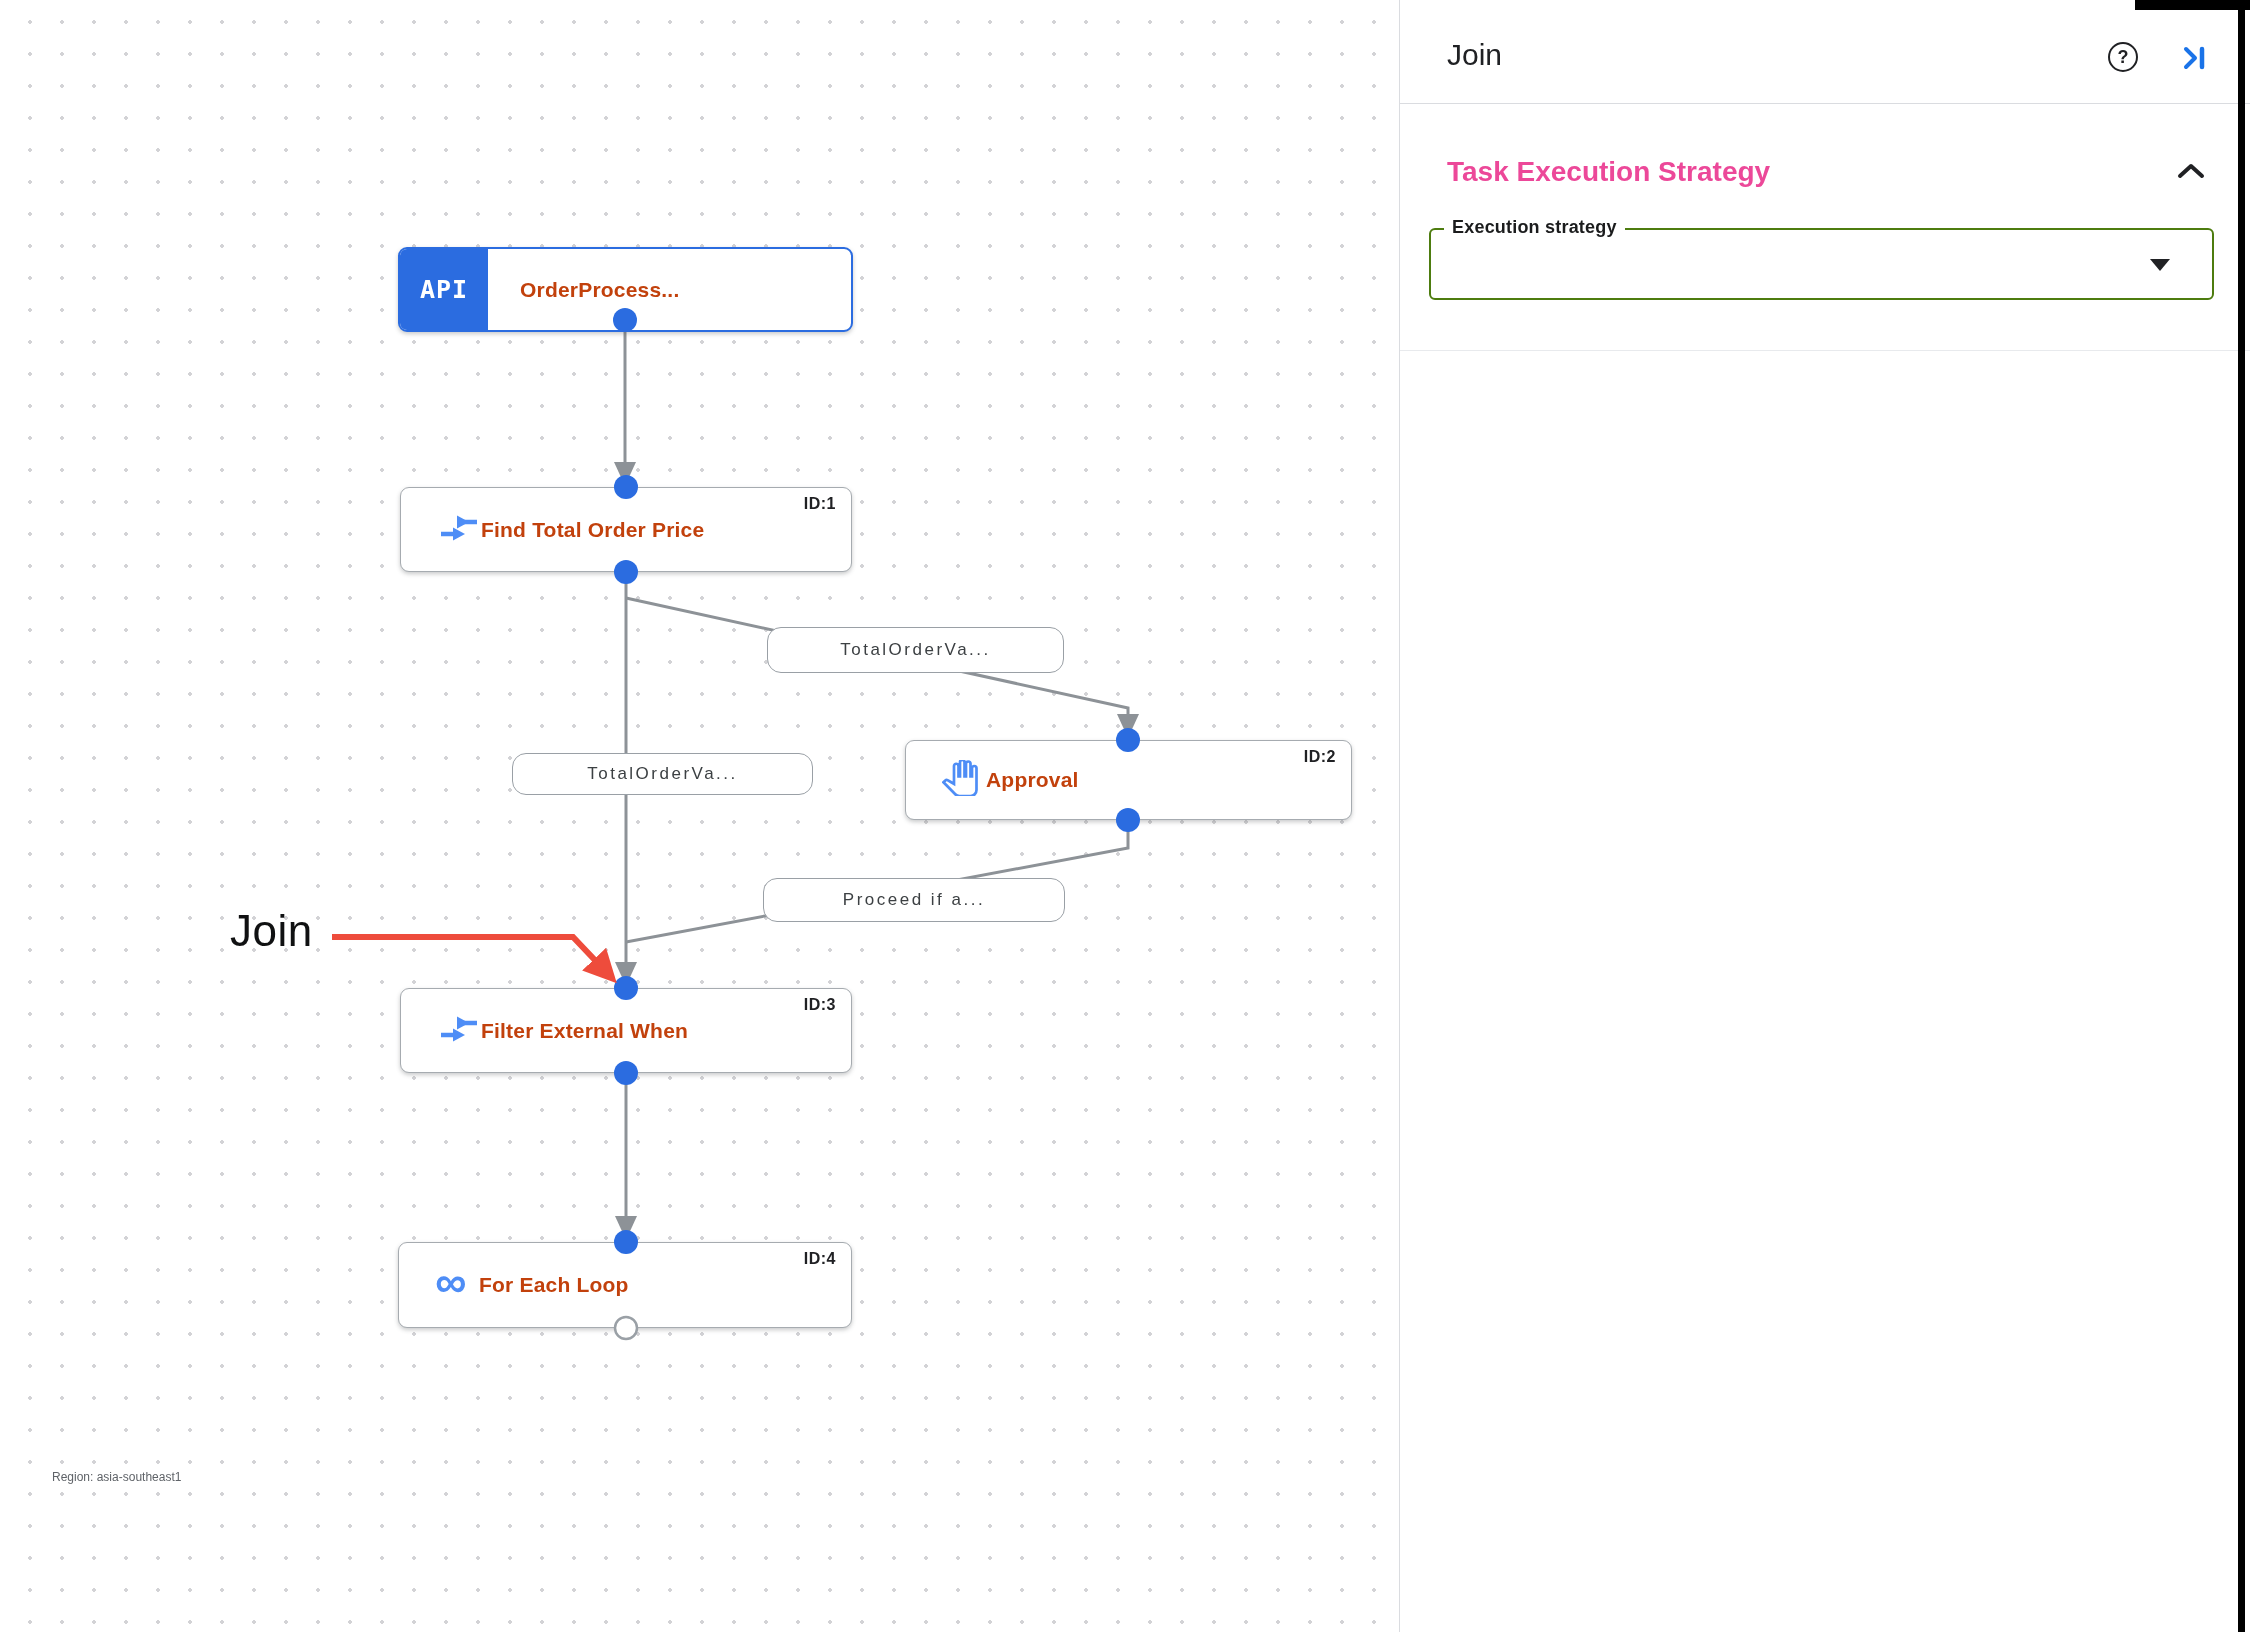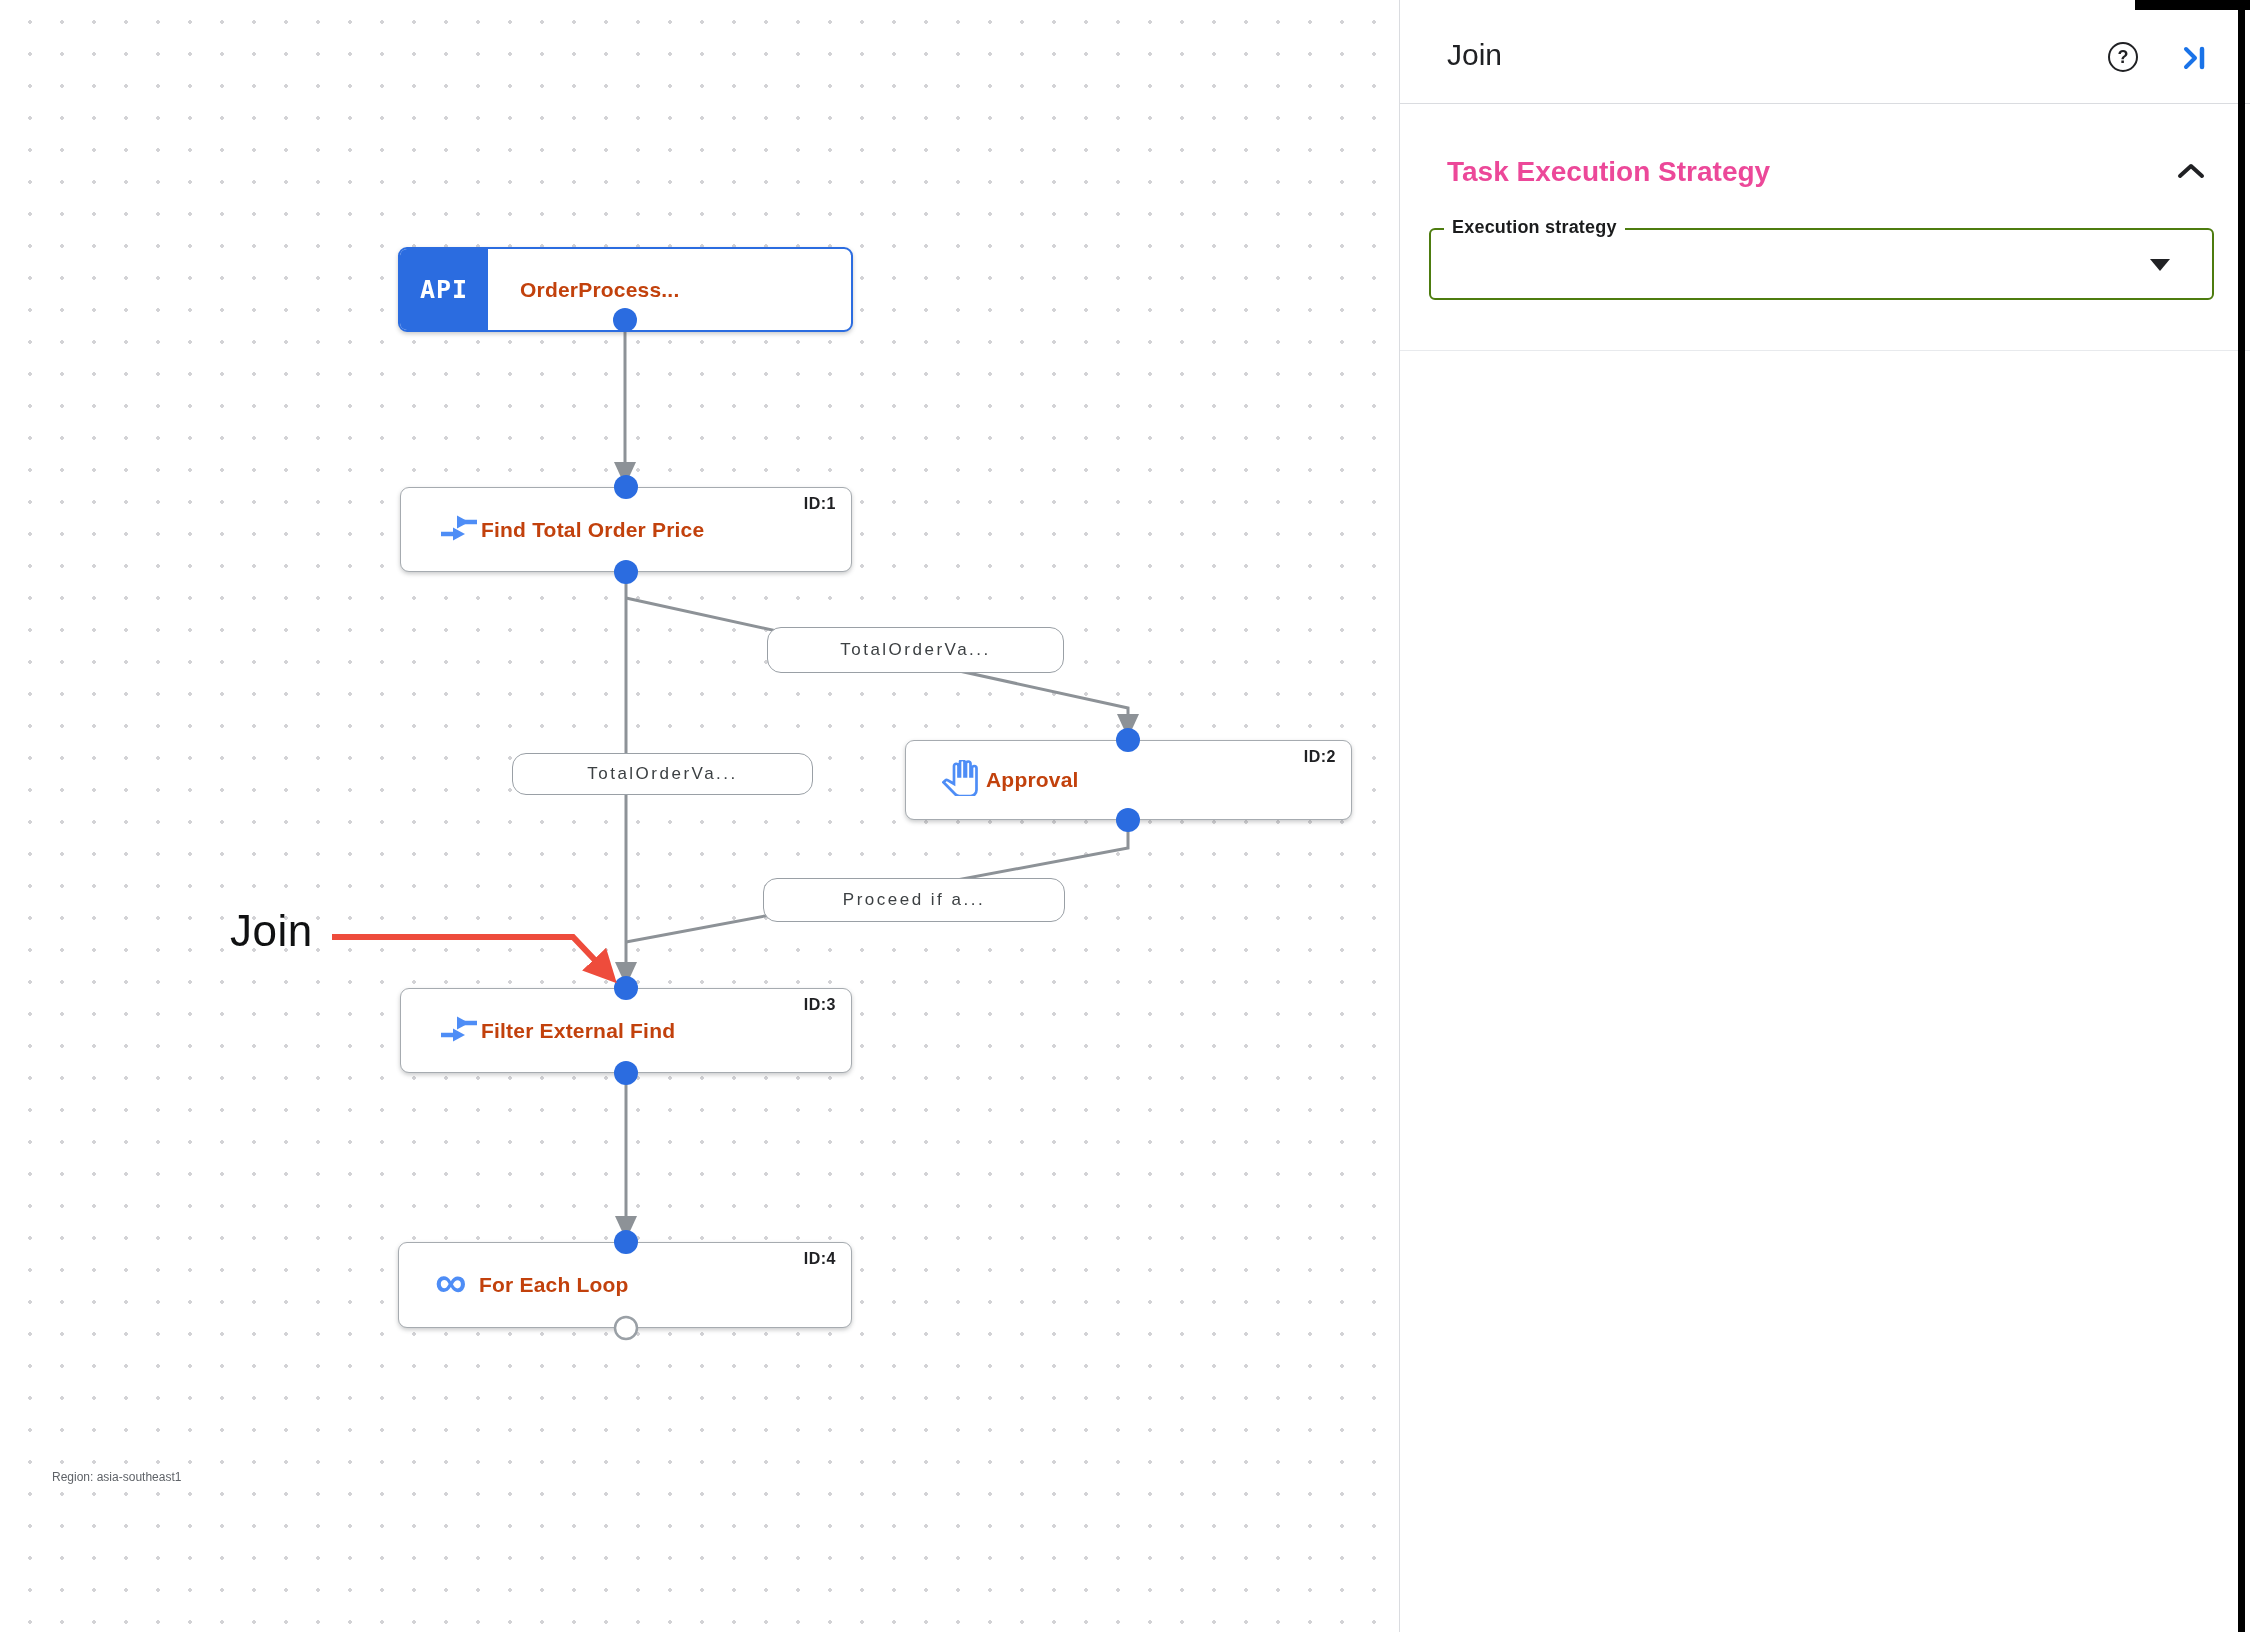--- a/index.html
+++ b/index.html
@@ -140,21 +140,21 @@
     <div class="node" style="left:400px; top:988px; width:452px; height:85px;">
       <span class="node-icon">
         <svg width="46" height="32" viewBox="0 0 46 32">
           <line x1="24" y1="10" x2="40" y2="10" stroke="#4e8df6" stroke-width="4.5"></line>
           <polygon points="28,10 40,3.5 40,16.5" fill="#4e8df6" transform="rotate(180 30 10)"></polygon>
           <line x1="4" y1="22" x2="18" y2="22" stroke="#4e8df6" stroke-width="4.5"></line>
           <polygon points="16,15.5 28,22 16,28.5" fill="#4e8df6"></polygon>
         </svg>
       </span>
       <div class="node-body">
-        <span class="node-title">Filter External Find</span>
+        <span class="node-title">Filter External When</span>
       </div>
       <span class="node-id">ID:3</span>
     </div>
 
     <div class="node" style="left:398px; top:1242px; width:454px; height:86px;">
       <span class="node-icon" style="top:46%; font-size:44px; font-weight:bold; color:#4e8df6; line-height:1;">∞</span>
       <div class="node-body">
         <span class="node-title">For Each Loop</span>
       </div>
       <span class="node-id">ID:4</span>

